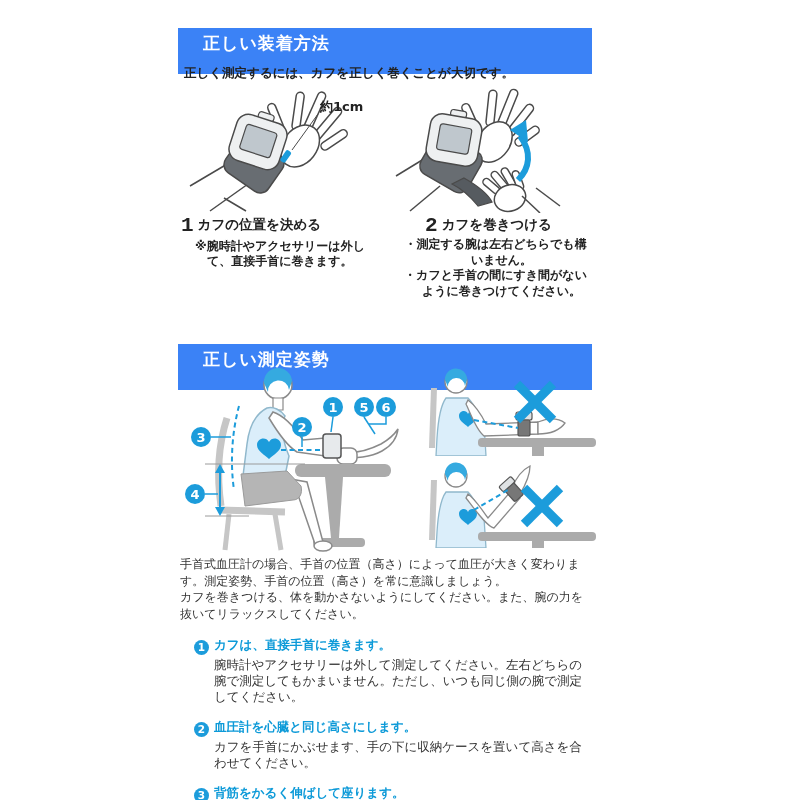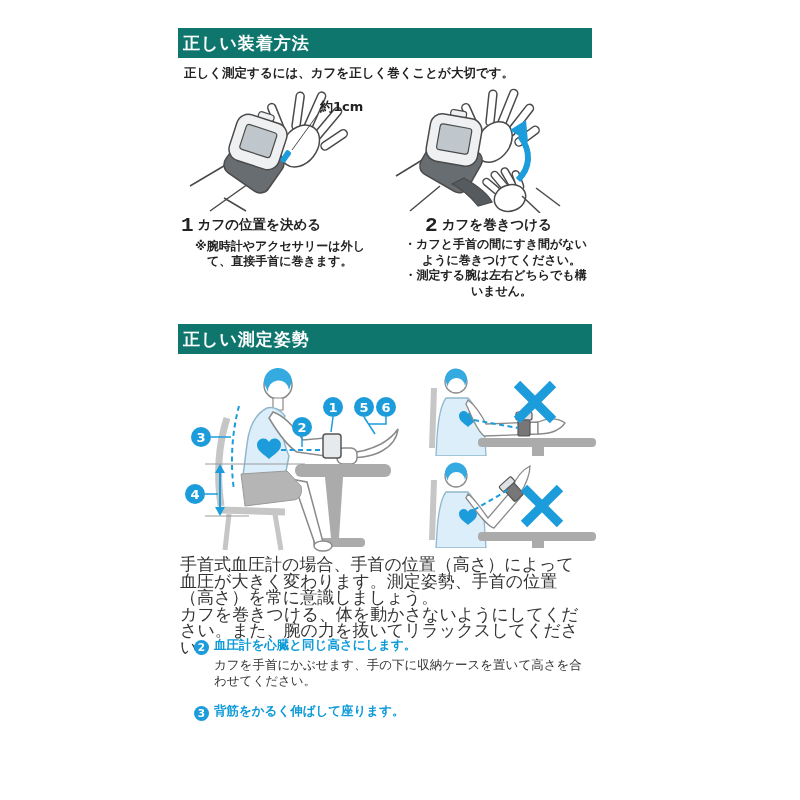--- a/index.html
+++ b/index.html
@@ -1,42 +1,42 @@
 <!DOCTYPE html>
 <html><head>
 <meta charset="utf-8">
 <style>
   html,body{margin:0;padding:0;background:#fff;}
   body{width:800px;height:800px;position:relative;overflow:hidden;
        font-family:"DejaVu Sans","Liberation Sans",sans-serif;color:#222;}
   .page{position:absolute;left:178px;top:0;width:414px;height:800px;}
-  .banner{position:absolute;left:0;width:414px;height:30px;box-sizing:border-box;
-          background:#0f766e;color:#fff;font-size:17px;font-weight:bold;
-          line-height:30px;padding-left:5px;letter-spacing:1px;}
+  .banner{position:absolute;left:0;width:414px;height:46px;box-sizing:border-box;
+          background:#3b82f6;color:#fff;font-size:17px;font-weight:bold;
+          line-height:30px;padding-left:25px;letter-spacing:1px;}
   .banner1{top:28px;}
-  .banner2{top:324px;}
+  .banner2{top:344px;}
   .intro{position:absolute;top:61px;left:2px;margin:4px;font-size:12.5px;font-weight:600;}
   .figA{position:absolute;top:80px;left:10px;}
   .figB{position:absolute;top:80px;left:212px;}
   .step{position:absolute;top:214px;}
   .step1{left:3px;width:198px;}
   .step2{left:207px;width:207px;text-align:center;}
   .step-head{white-space:nowrap;font-family:Liberation Mono, monospace;}
   .step-num{font-size:21px;font-weight:bold;margin-right:4px;}
   .step-title{font-size:13.5px;font-weight:bold;vertical-align:2px;}
   .step-body{margin:3px 0 0 14px;font-size:12.5px;font-weight:600;line-height:15.5px;}
   .step-note{margin:2px 0 0 14px;font-size:12px;font-weight:600;line-height:15px;
              padding-left:1em;text-indent:-1em;}
   .bullet{margin:0 0 0 14px;font-size:12px;font-weight:600;line-height:15.5px;
           padding-left:1em;text-indent:-1em;}
   .figPosture{position:absolute;top:366px;left:7px;}
   .figWrong1{position:absolute;top:368px;left:250px;}
   .figWrong2{position:absolute;top:460px;left:250px;}
   .para-block{position:absolute;top:556px;left:2px;width:410px;}
-  .para{margin:0;font-size:17px;line-height:16.5px;color:#333;}
+  .para{margin:0;font-size:12px;line-height:16.5px;color:#333;}
   .points{position:absolute;top:634px;left:16px;width:398px;}
   .point{margin-bottom:11px;}
   .badge{display:inline-block;width:15px;height:15px;border-radius:50%;
          background:#1C9CDB;color:#fff;font-size:10.5px;line-height:15px;
          text-align:center;font-weight:bold;margin-right:5px;vertical-align:-2px;}
   .point-title{color:#0D9AD8;font-weight:bold;font-size:12.5px;}
   .point-body{margin:2px 0 0 20px;font-size:12.5px;line-height:16px;color:#333;}
   svg text.callout{font-size:13px;font-weight:bold;fill:#fff;text-anchor:middle;}
   svg text.fig-label{font-size:13px;font-weight:bold;fill:#222;}
 </style>
@@ -142,22 +142,22 @@
     <div class="step-head">
       <span class="step-num">1</span><span class="step-title">カフの位置を決める</span>
     </div>
     <p class="step-note">※腕時計やアクセサリーは外して、直接手首に巻きます。</p>
   </div>
 
   <div class="step step2">
     <div class="step-head">
       <span class="step-num">2</span><span class="step-title">カフを巻きつける</span>
     </div>
+    <p class="bullet">・測定する腕は左右どちらでも構いません。</p>
     <p class="bullet">・カフと手首の間にすき間がないように巻きつけてください。</p>
-    <p class="bullet">・測定する腕は左右どちらでも構いません。</p>
   </div>
 
   <div class="banner banner2">
     <span>正しい測定姿勢</span>
   </div>
 
   <svg class="figPosture" width="240" height="188" viewBox="0 0 240 188">
 
     <g stroke="#c6c6c6" fill="none">
       <path d="M42,52 C33,80 32,112 36,140" stroke-width="7"></path>
@@ -260,20 +260,26 @@
   </svg>
 
   <div class="para-block">
     <p class="para">手首式血圧計の場合、手首の位置（高さ）によって血圧が大きく変わります。測定姿勢、手首の位置（高さ）を常に意識しましょう。</p>
     <p class="para">カフを巻きつける、体を動かさないようにしてください。また、腕の力を抜いてリラックスしてください。</p>
   </div>
 
   <div class="points">
     <div class="point">
       <div>
+        <span class="badge">1</span><span class="point-title">カフは、直接手首に巻きます。</span>
+      </div>
+      <p class="point-body">腕時計やアクセサリーは外して測定してください。左右どちらの腕で測定してもかまいません。ただし、いつも同じ側の腕で測定してください。</p>
+    </div>
+    <div class="point">
+      <div>
         <span class="badge">2</span><span class="point-title">血圧計を心臓と同じ高さにします。</span>
       </div>
       <p class="point-body">カフを手首にかぶせます、手の下に収納ケースを置いて高さを合わせてください。</p>
     </div>
     <div class="point">
       <div>
         <span class="badge">3</span><span class="point-title">背筋をかるく伸ばして座ります。</span>
       </div>
 
     </div>

